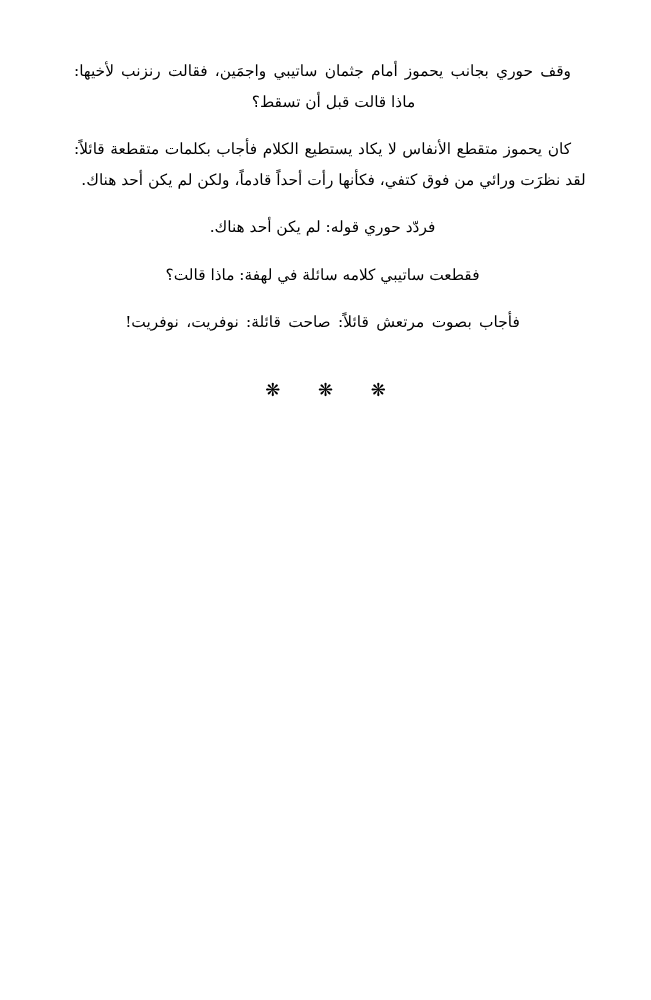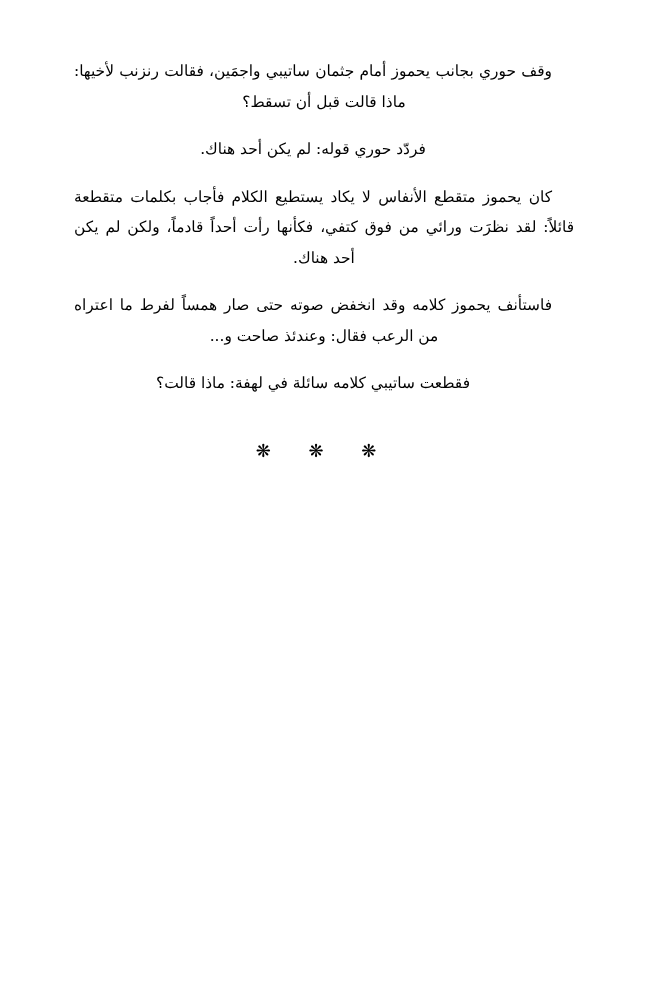--- a/index.html
+++ b/index.html
@@ -12,21 +12,21 @@
     height: 1000px;
     overflow: hidden;
     font-family: "DejaVu Serif", "Liberation Serif", serif;
     color: #000000;
   }
   .page {
     position: relative;
     width: 651px;
     height: 980px;
     box-sizing: border-box;
-    padding: 56px 77px 0 74px;
+    padding: 56px 58px 0 74px;
     direction: rtl;
   }
   .body-text {
     font-size: 15.4px;
     line-height: 1.98;
     text-align: justify;
     text-align-last: center;
     letter-spacing: 0;
   }
   .para {
@@ -49,27 +49,27 @@
   }
 </style>
 </head>
 <body>
 
 <div class="page">
   <div class="body-text">
 
     <p class="para">وقف حوري بجانب يحموز أمام جثمان ساتيبي واجمَين، فقالت رنزنب لأخيها: ماذا قالت قبل أن تسقط؟</p>
 
+    <p class="para">كان يحموز متقطع الأنفاس لا يكاد يستطيع الكلام فأجاب بكلمات متقطعة قائلاً: لقد نظرَت ورائي من فوق كتفي، فكأنها رأت أحداً قادماً، ولكن لم يكن أحد هناك.</p>
+
     <p class="para">فردّد حوري قوله: لم يكن أحد هناك.</p>
 
-    <p class="para">كان يحموز متقطع الأنفاس لا يكاد يستطيع الكلام فأجاب بكلمات متقطعة قائلاً: لقد نظرَت ورائي من فوق كتفي، فكأنها رأت أحداً قادماً، ولكن لم يكن أحد هناك.</p>
-
-    <p class="para">فاستأنف يحموز كلامه وقد انخفض صوته حتى صار همساً لفرط ما اعتراه من الرعب فقال: وعندئذ صاحت و...</p>
 
     <p class="para">فقطعت ساتيبي كلامه سائلة في لهفة: ماذا قالت؟</p>
 
+    <p class="para para-justify-spread">فأجاب بصوت مرتعش قائلاً: صاحت قائلة: نوفريت، نوفريت!</p>
 
     <div class="divider">
       <span>❋ ❋ ❋</span>
     </div>
 
   </div>
 </div>
 
 </body></html>

